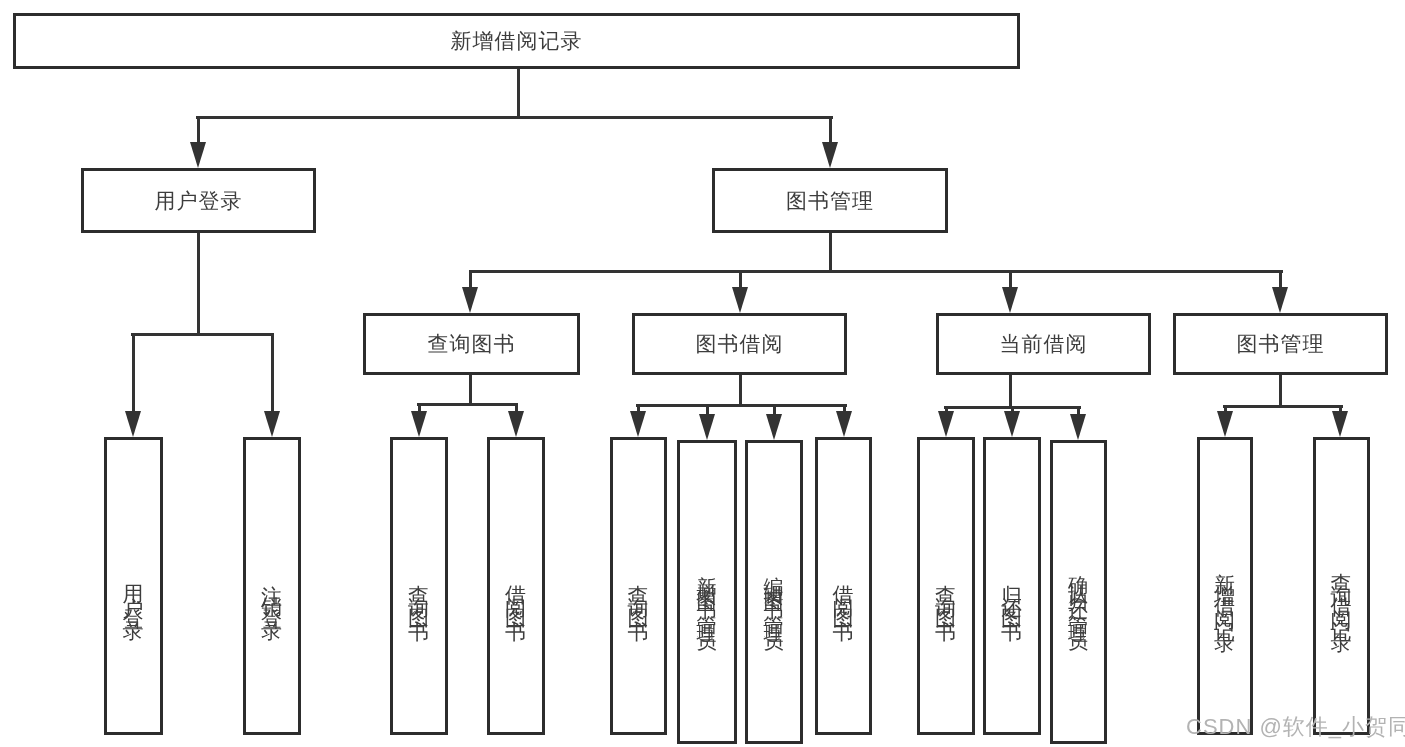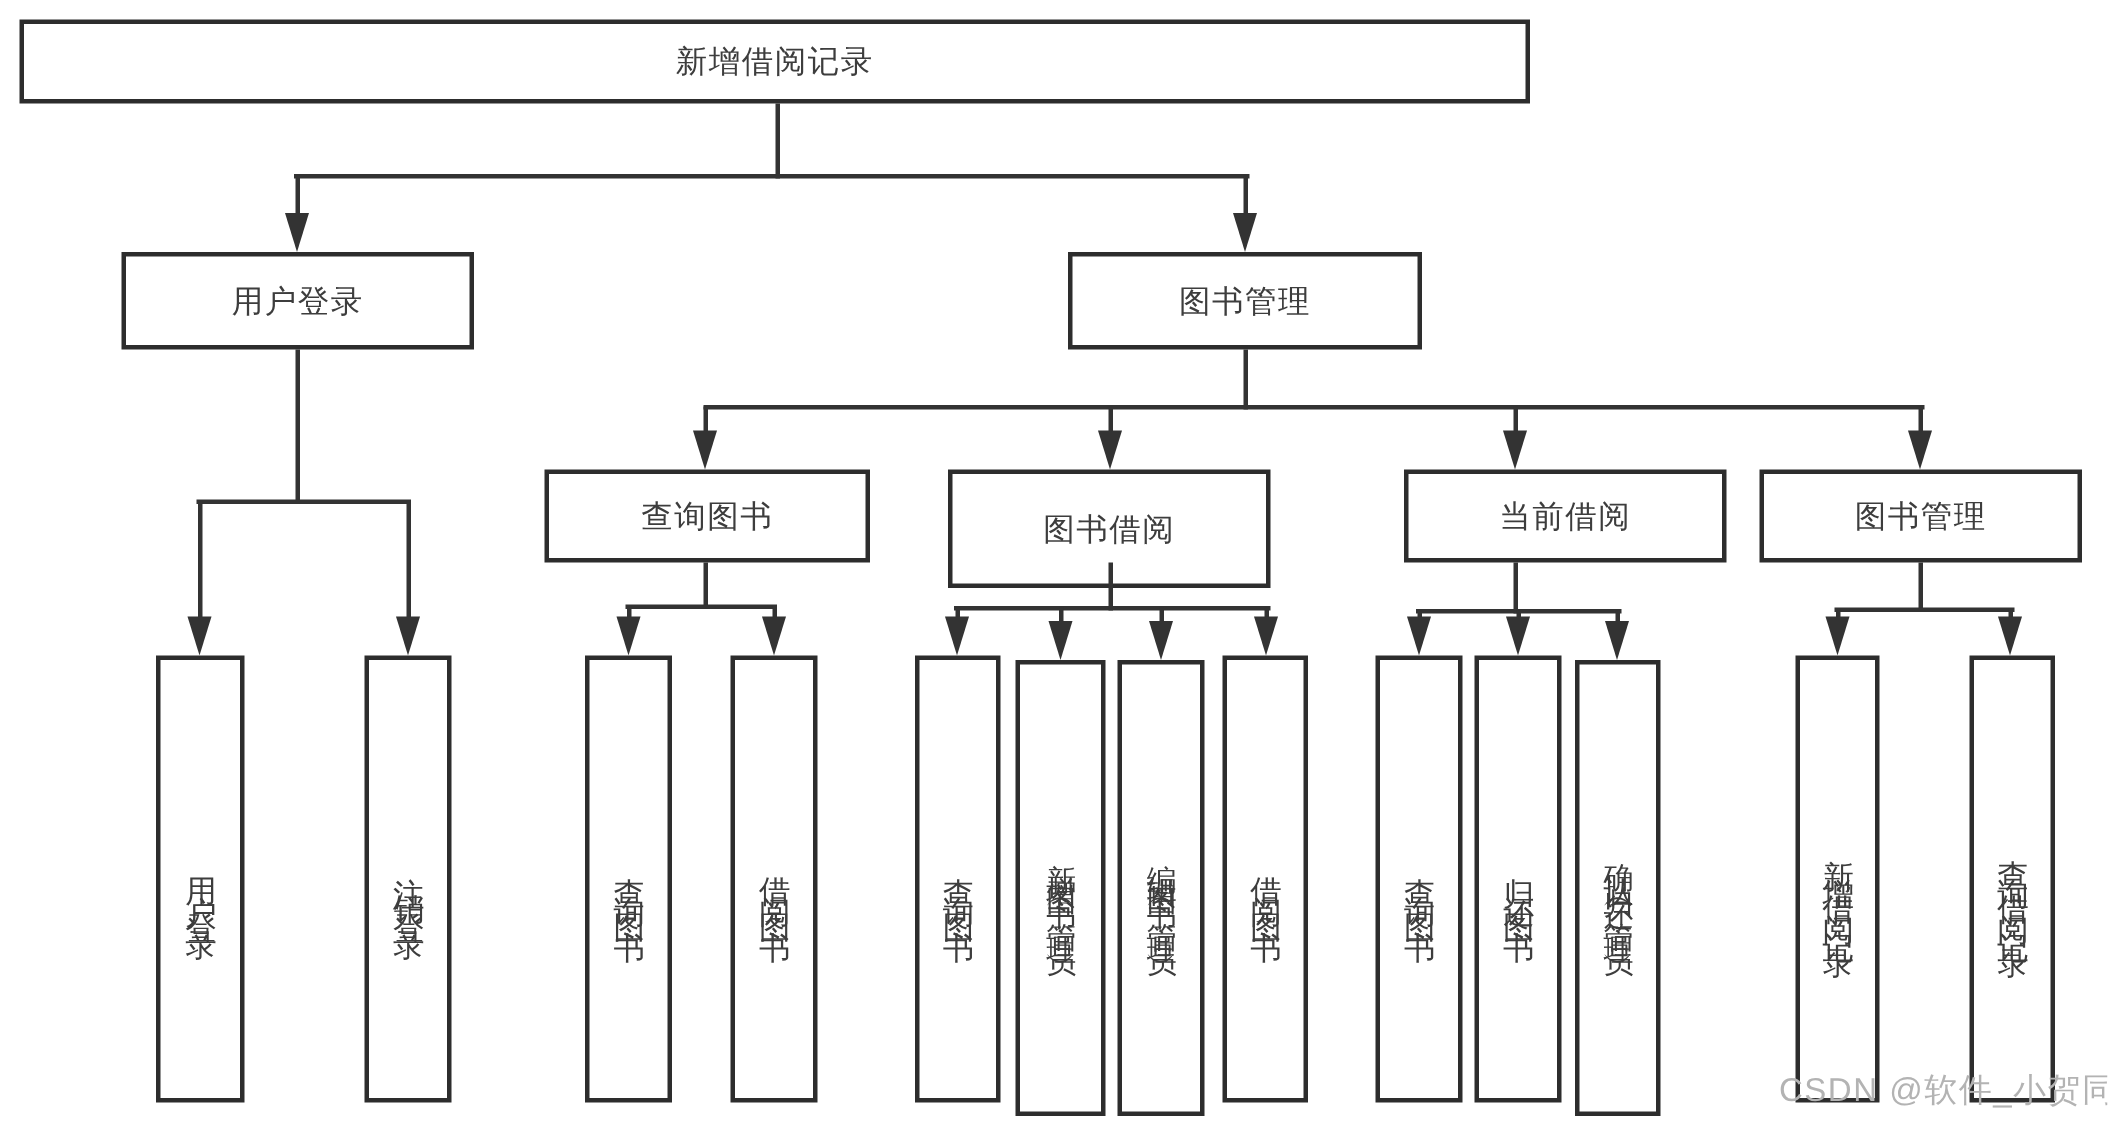--- a/index.html
+++ b/index.html
@@ -40,21 +40,21 @@
 <body>
 
 <div id="canvas">
 
   <div class="box hbox" style="left:13px; top:13px; width:1007px; height:56px;">新增借阅记录</div>
 
   <div class="box hbox" style="left:81px; top:168px; width:235px; height:65px;">用户登录</div>
   <div class="box hbox" style="left:712px; top:168px; width:236px; height:65px;">图书管理</div>
 
   <div class="box hbox" style="left:363px; top:313px; width:217px; height:62px;">查询图书</div>
-  <div class="box hbox" style="left:632px; top:313px; width:215px; height:79px;">图书借阅</div>
+  <div class="box hbox" style="left:632px; top:313px; width:215px; height:62px;">图书借阅</div>
   <div class="box hbox" style="left:903px; top:313px; width:215px; height:62px;margin-left:33px;">当前借阅</div>
   <div class="box hbox" style="left:1173px; top:313px; width:215px; height:62px;">图书管理</div>
 
   <div class="box vbox" style="left:104px; top:437px; width:59px; height:298px;">用户登录</div>
   <div class="box vbox" style="left:243px; top:437px; width:58px; height:298px;">注销登录</div>
 
   <div class="box vbox" style="left:390px; top:437px; width:58px; height:298px;">查询图书</div>
   <div class="box vbox" style="left:487px; top:437px; width:58px; height:298px;">借阅图书</div>
 
   <div class="box vbox" style="left:610px; top:437px; width:57px; height:298px;">查询图书</div>

